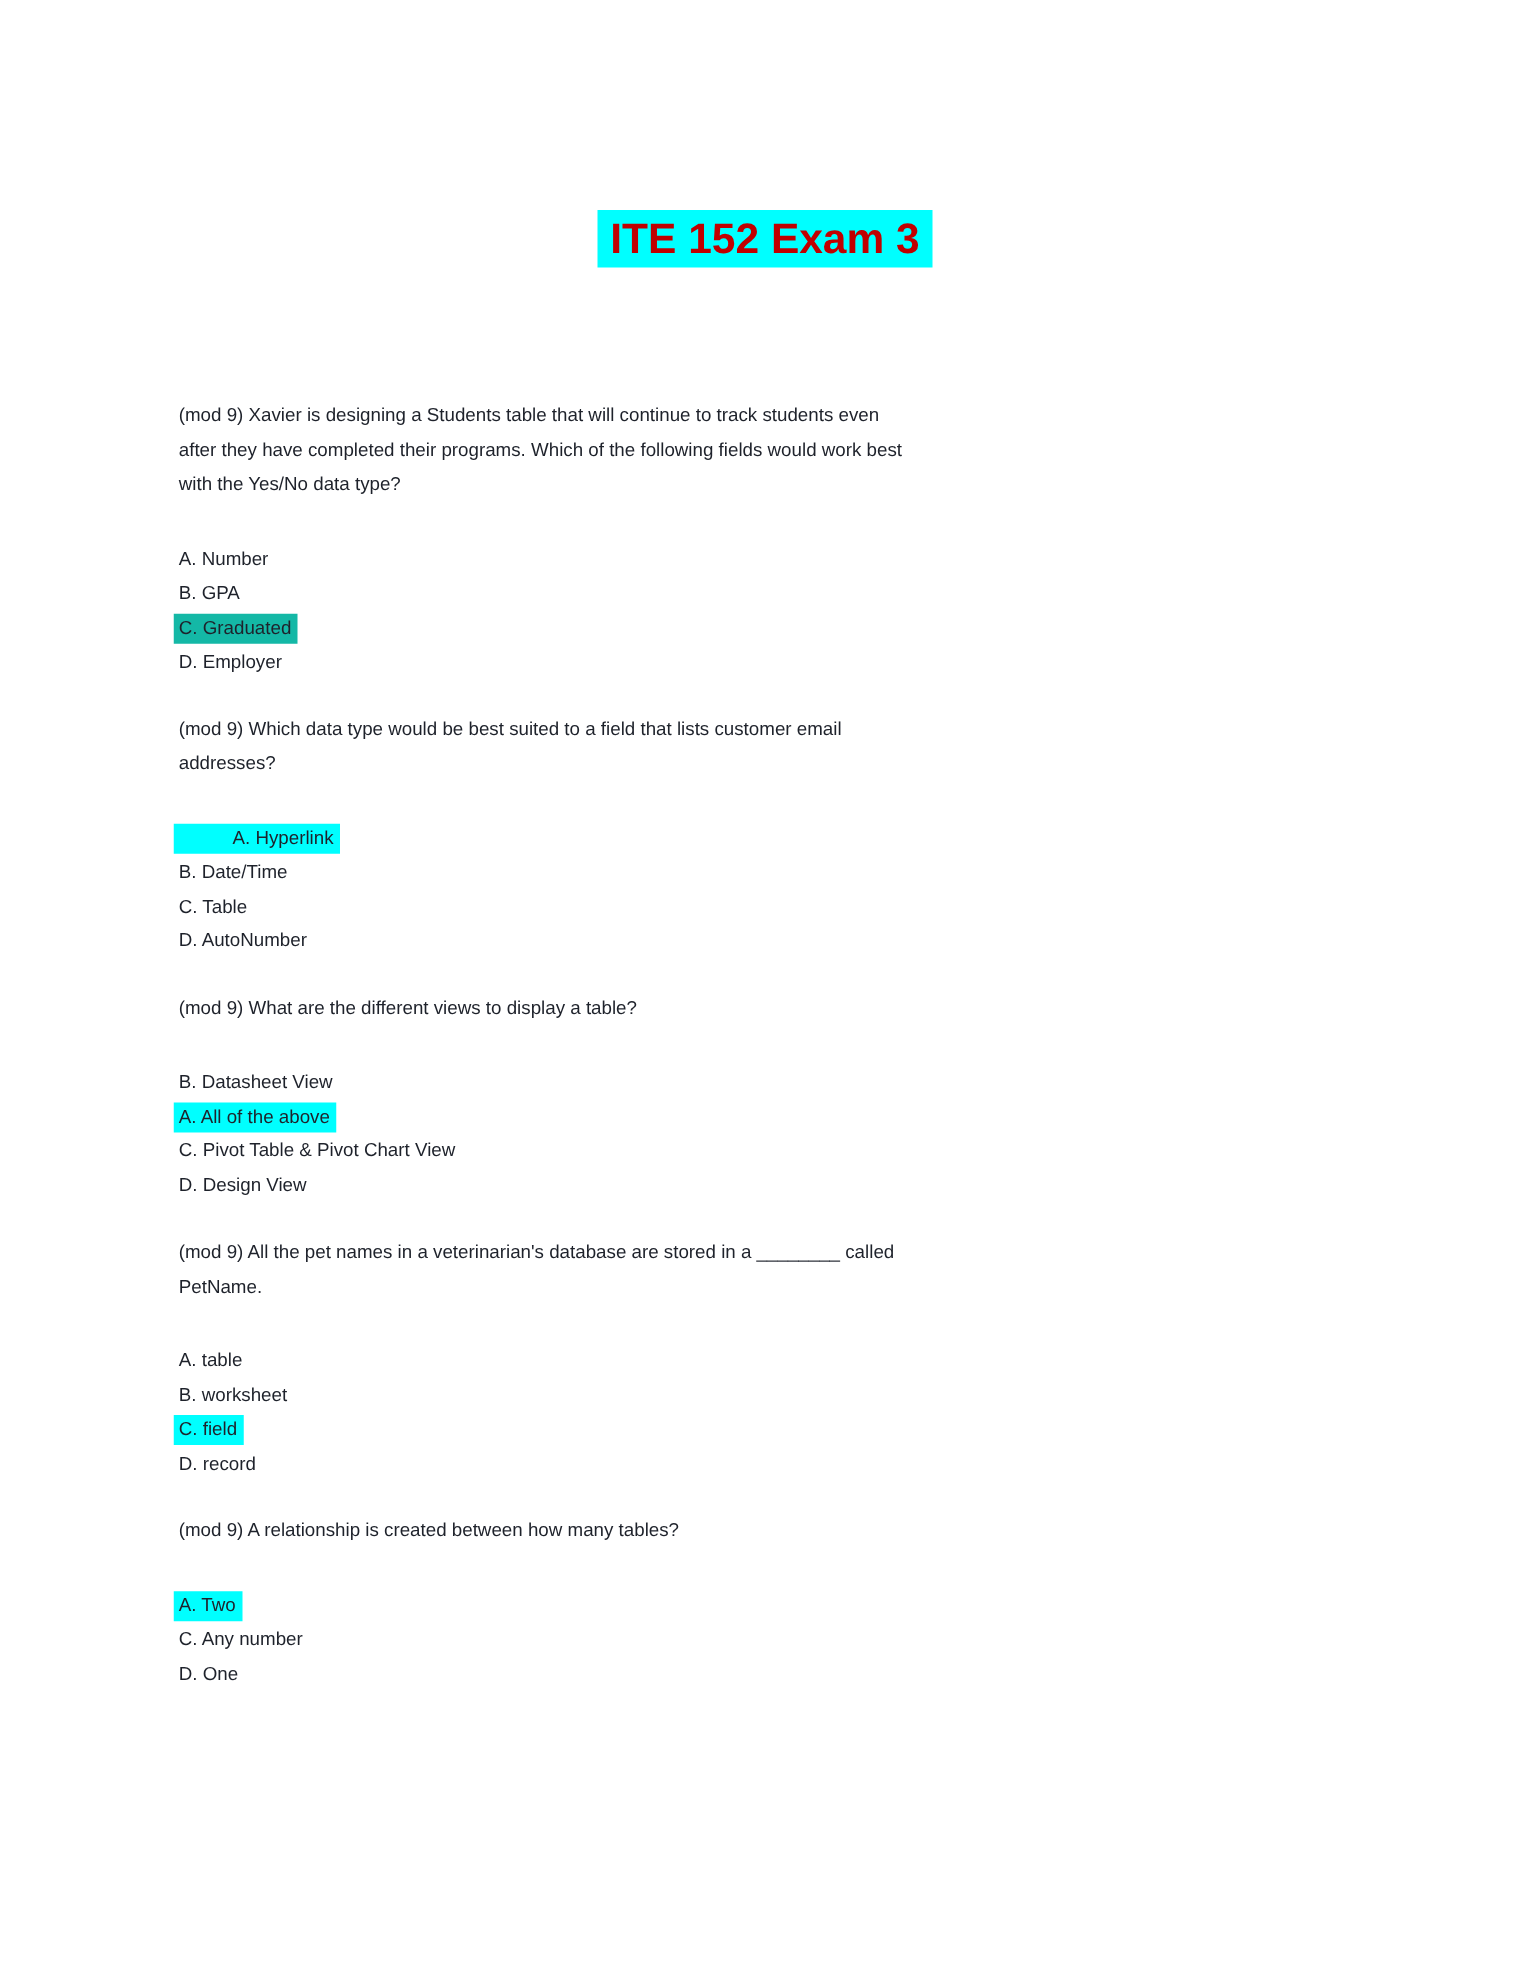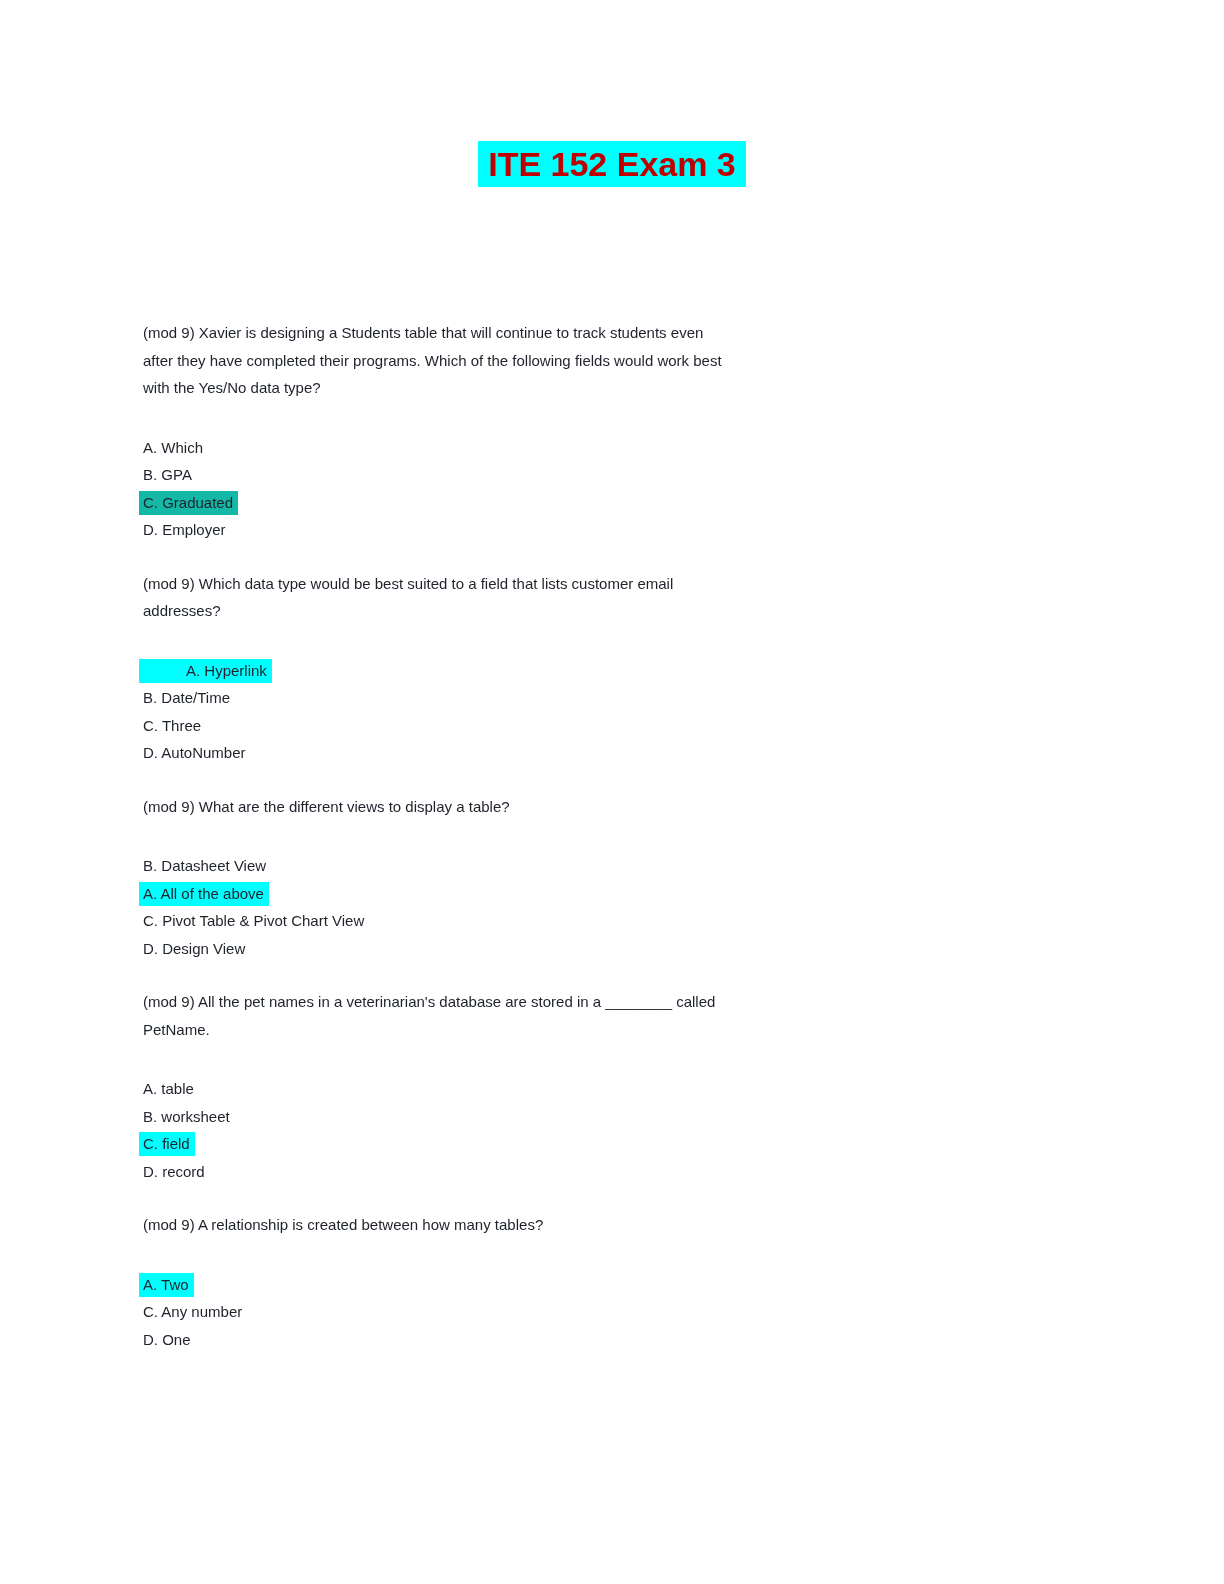--- a/index.html
+++ b/index.html
@@ -24,20 +24,21 @@
     text-align: center;
   }
   .title-hl {
     display: inline-block;
     background: #00ffff;
     color: #c00000;
     font-weight: bold;
     font-size: 34px;
     line-height: 46px;
     padding: 0 10px;
+    margin-top: 27px;
   }
   .content {
     position: absolute;
     top: 319px;
     left: 143px;
     width: 990px;
     font-size: 15px;
     line-height: 27.5px;
   }
   .q {
@@ -61,31 +62,31 @@
 
 <div class="page" style="color: rgb(30, 34, 43); background: rgb(255, 255, 255);">
   <div class="title-row">
     <span class="title-hl" style="color: rgb(192, 0, 0); background: rgb(0, 255, 255);">ITE 152 Exam 3</span>
   </div>
   <div class="content">
       <div class="q">(mod 9) Xavier is designing a Students table that will continue to track students even
 after they have completed their programs. Which of the following fields would work best
 with the Yes/No data type?</div>
       <div class="opts">
-        <div class="opt"><span>A. Which</span></div>
+        <div class="opt"><span>A. Number</span></div>
         <div class="opt"><span>B. GPA</span></div>
         <div class="opt"><span class="hl" style="background: #14b8a6;">C. Graduated</span></div>
         <div class="opt"><span>D. Employer</span></div>
       </div>
       <div class="q">(mod 9) Which data type would be best suited to a field that lists customer email
 addresses?</div>
       <div class="opts">
         <div class="opt"><span class="hl" style="background: rgb(0, 255, 255); padding-left: 47px;">A. Hyperlink</span></div>
         <div class="opt"><span>B. Date/Time</span></div>
-        <div class="opt"><span>C. Three</span></div>
+        <div class="opt"><span>C. Table</span></div>
         <div class="opt"><span>D. AutoNumber</span></div>
       </div>
       <div class="q">(mod 9) What are the different views to display a table?</div>
       <div class="opts">
         <div class="opt"><span>B. Datasheet View</span></div>
         <div class="opt"><span class="hl" style="background: rgb(0, 255, 255);">A. All of the above</span></div>
         <div class="opt"><span>C. Pivot Table &amp; Pivot Chart View</span></div>
         <div class="opt"><span>D. Design View</span></div>
       </div>
       <div class="q">(mod 9) All the pet names in a veterinarian's database are stored in a ________ called

